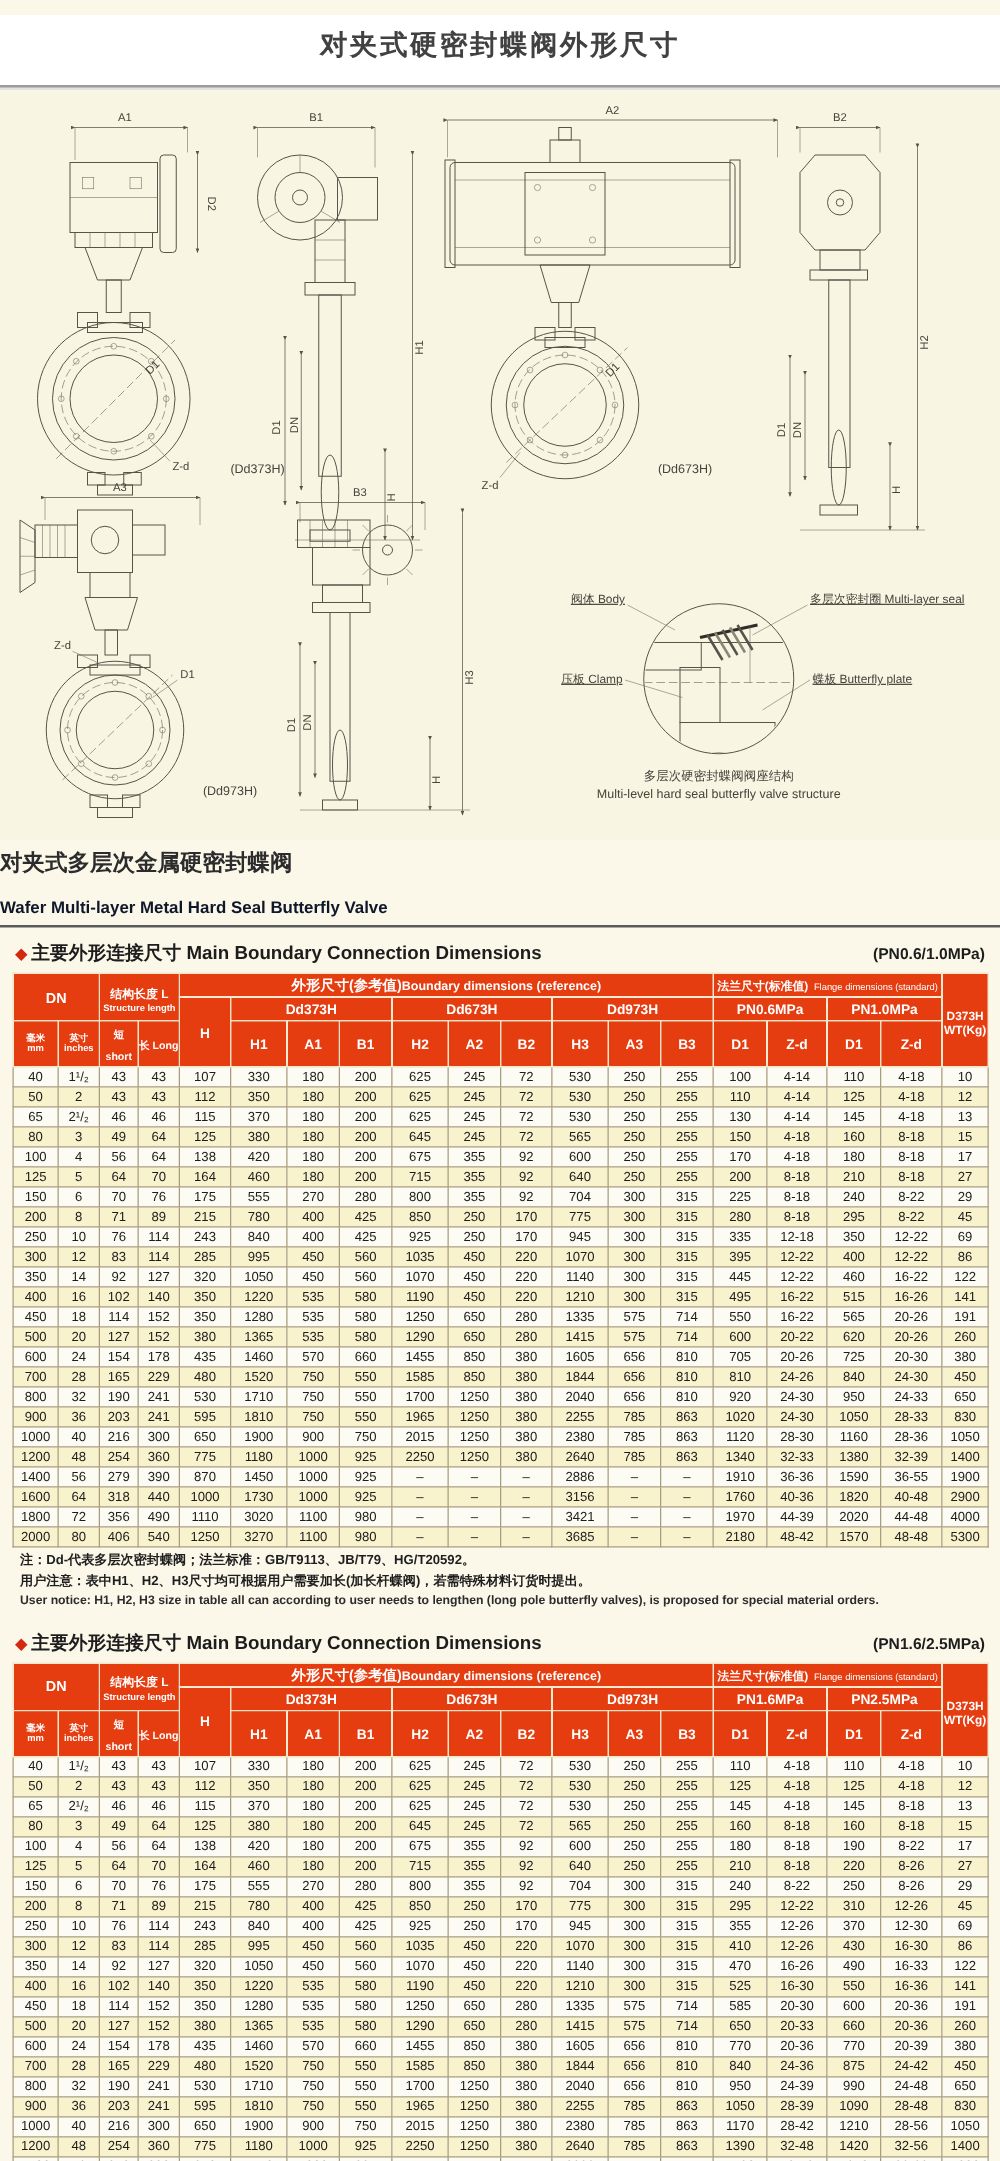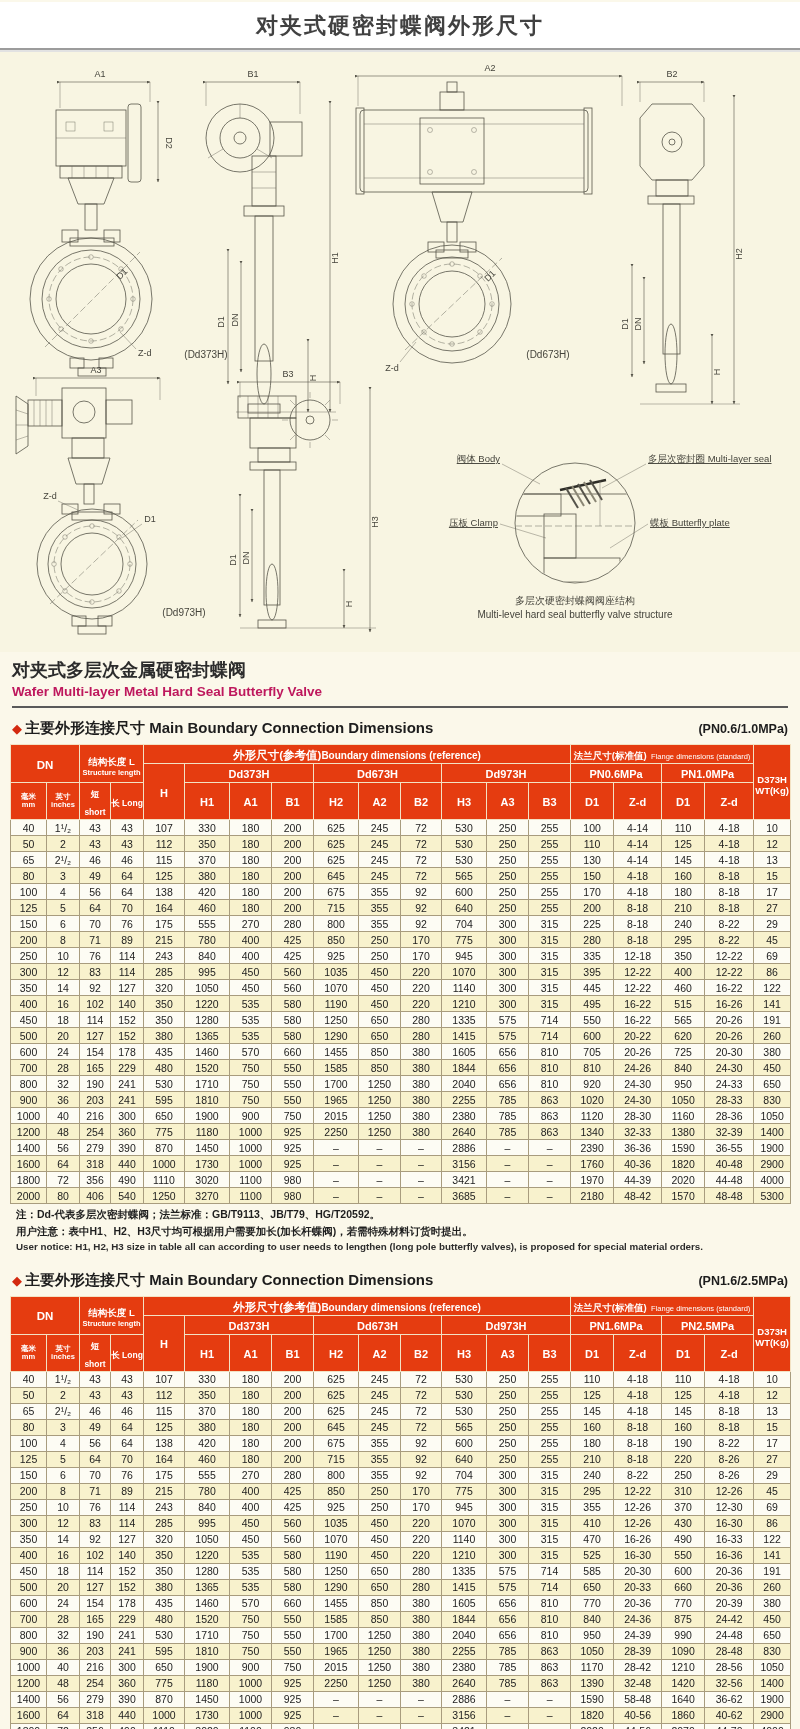--- a/index.html
+++ b/index.html
@@ -1,31 +1,31 @@
 <!DOCTYPE html>
 <html><head>
 <meta charset="utf-8">
 <style>
   html,body{margin:0;padding:0;}
   body{width:800px;background:#fbf8ea;font-family:"Liberation Sans","DejaVu Sans",sans-serif;color:#222;}
   .top{background:#ffffff;}
-  .page-title{margin:2px;padding:9px 0 5px;text-align:center;font-size:22px;font-weight:bold;color:#414141;letter-spacing:2px;}
+  .page-title{margin:12px;padding:9px 0 5px;text-align:center;font-size:22px;font-weight:bold;color:#414141;letter-spacing:2px;}
   .top-rule{height:2px;background:#9c9c9c;border-bottom:2px solid #e2e2e2;}
   .draw-wrap{background:#f8f5e2;}
   svg{display:block;}
   svg text{font-size:9px;fill:#45443c;font-family:"Liberation Sans","DejaVu Sans",sans-serif;}
   svg .cap{font-size:10px;}
   svg .lbl{font-size:9.5px;}
   .ln{stroke:#57554a;stroke-width:.8;fill:none;}
   .thin{stroke:#6b6a5e;stroke-width:.45;fill:none;}
   .dash{stroke:#6b6a5e;stroke-width:.5;fill:none;stroke-dasharray:7 3;}
   .dim{stroke:#57554a;stroke-width:.6;fill:none;marker-start:url(#ar);marker-end:url(#ar);}
-  .sec{padding:6px 12px 0;background:#fbf8ea;}
+  .sec{padding:6px 0 0;background:#fbf8ea;}
   .sec-cn{margin:0;font-size:18px;font-weight:bold;color:#2c2c2c;}
-  .sec-en{margin:2px 0 7px;font-size:13.5px;font-weight:bold;color:#be185d;}
+  .sec-en{margin:16px 0 7px;font-size:13.5px;font-weight:bold;color:#0f172a;}
   .sec-rule{border:none;border-top:2px solid #5a5a5a;margin:0;}
   .headline{display:flex;justify-content:space-between;align-items:baseline;padding:11px 12px 4px;}
   .h-left{font-size:15px;font-weight:bold;color:#1d1d1d;}
   .diamond{color:#d3290f;margin-right:3px;font-size:13px;}
   .pressure{font-size:12.5px;font-weight:bold;color:#1d1d1d;}
   table{border-collapse:collapse;table-layout:fixed;margin:2px 10px 0;width:780px;border:1px solid #8d8268;}
   th{background:#e53c10;color:#fff;border:1px solid #f3e2c4;font-weight:bold;padding:0;overflow:hidden;}
   .hr1 th{height:18px;} .hr2 th{height:17px;} .hr3 th{height:18px;}
   th .cnbig{font-size:11.5px;} th .enmid{font-size:10px;font-weight:bold;}
   th .cnsm{font-size:9.5px;} th .ensm{font-size:7.5px;font-weight:normal;}
@@ -820,21 +820,21 @@
         <td>870</td>
         <td>1450</td>
         <td>1000</td>
         <td>925</td>
         <td>–</td>
         <td>–</td>
         <td>–</td>
         <td>2886</td>
         <td>–</td>
         <td>–</td>
-        <td>2390</td>
+        <td>1910</td>
         <td>36-36</td>
         <td>1590</td>
         <td>36-55</td>
         <td>1900</td>
       </tr>
       <tr class="alt">
         <td>1600</td>
         <td>64</td>
         <td>318</td>
         <td>440</td>

